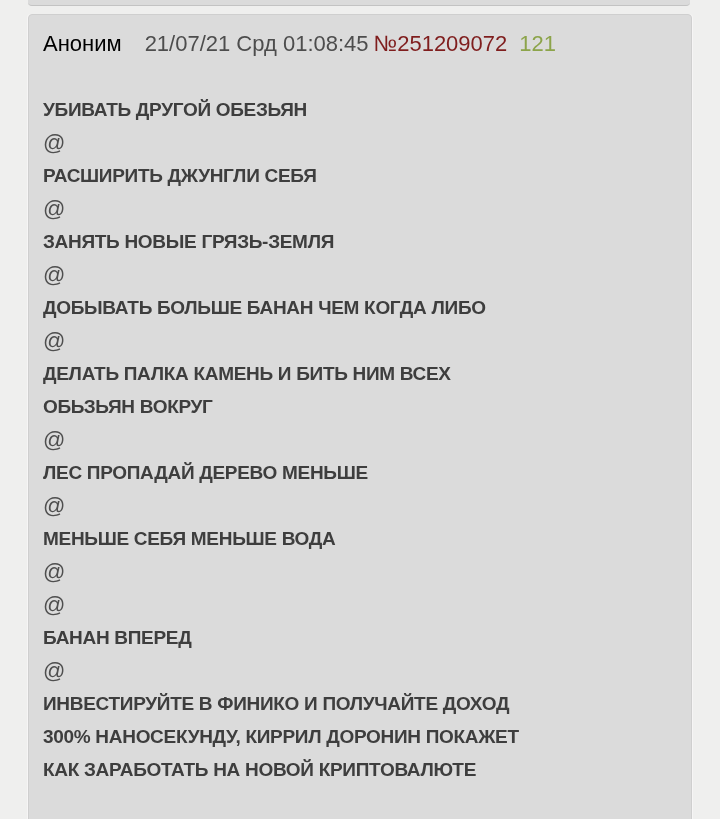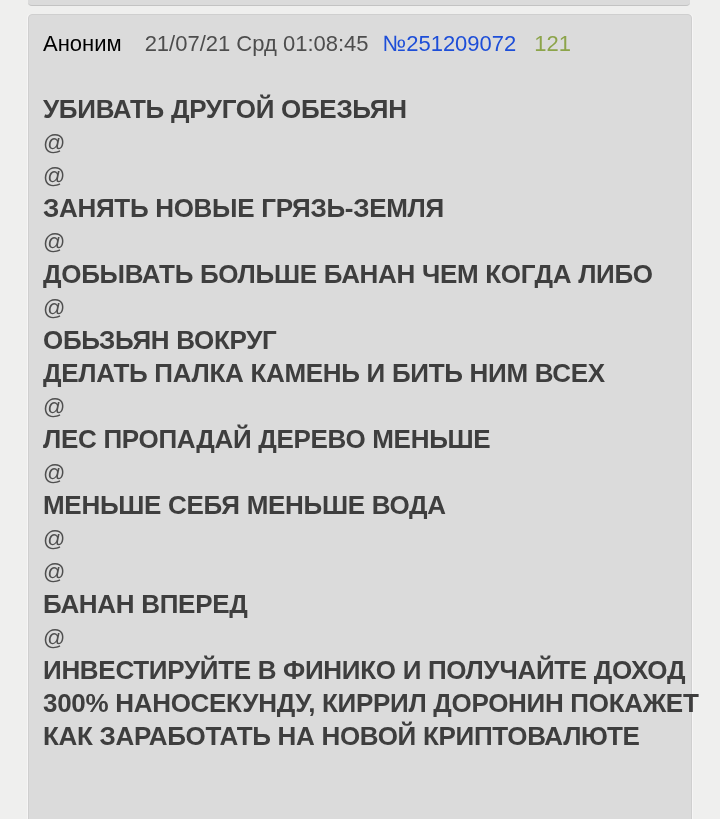--- a/index.html
+++ b/index.html
@@ -37,36 +37,36 @@
     box-shadow: 1px 0 0 #f6f5f5, -1px 0 0 #f6f5f5;
   }
   .post-header {
     font-size: 22px;
     line-height: 24px;
     color: #4d4d4d;
     white-space: nowrap;
   }
   .post-header .name { color: #000000; }
   .post-header .date { margin-left: 23px; }
-  .post-header .num  { margin-left: 14px; color: #1d4ed8; text-decoration: none; cursor: pointer; }
+  .post-header .num  { margin-left: 5px; color: #7f1d1d; text-decoration: none; cursor: pointer; }
   .post-header .replies {
-    margin-left: 18px;
+    margin-left: 12px;
     color: #8ca44a;
     text-decoration: none;
     cursor: pointer;
   }
   .post-body { margin-top: 37px; }
   .post-body .ln {
     height: 33px;
     line-height: 33px;
     white-space: nowrap;
   }
   .post-body .b {
     font-weight: 700;
-    font-size: 26px;
+    font-size: 19px;
     letter-spacing: -0.3px;
     color: #3e3e3e;
   }
   .post-body .a {
     font-weight: 400;
     font-size: 22px;
     color: #4f4f4f;
   }
 </style>
 </head>
@@ -76,27 +76,28 @@
 
 <div class="post-card">
 
   <div class="post-header">
     <span class="name">Аноним</span><span class="date">21/07/21 Срд 01:08:45</span><span class="num">№251209072</span><span class="replies">121</span>
   </div>
 
   <div class="post-body">
     <div class="ln b">УБИВАТЬ ДРУГОЙ ОБЕЗЬЯН</div>
     <div class="ln a">@</div>
+    <div class="ln b">РАСШИРИТЬ ДЖУНГЛИ СЕБЯ</div>
     <div class="ln a">@</div>
     <div class="ln b">ЗАНЯТЬ НОВЫЕ ГРЯЗЬ-ЗЕМЛЯ</div>
     <div class="ln a">@</div>
     <div class="ln b">ДОБЫВАТЬ БОЛЬШЕ БАНАН ЧЕМ КОГДА ЛИБО</div>
     <div class="ln a">@</div>
+    <div class="ln b">ДЕЛАТЬ ПАЛКА КАМЕНЬ И БИТЬ НИМ ВСЕХ</div>
     <div class="ln b">ОБЬЗЬЯН ВОКРУГ</div>
-    <div class="ln b">ДЕЛАТЬ ПАЛКА КАМЕНЬ И БИТЬ НИМ ВСЕХ</div>
     <div class="ln a">@</div>
     <div class="ln b">ЛЕС ПРОПАДАЙ ДЕРЕВО МЕНЬШЕ</div>
     <div class="ln a">@</div>
     <div class="ln b">МЕНЬШЕ СЕБЯ МЕНЬШЕ ВОДА</div>
     <div class="ln a">@</div>
     <div class="ln a">@</div>
     <div class="ln b">БАНАН ВПЕРЕД</div>
     <div class="ln a">@</div>
     <div class="ln b">ИНВЕСТИРУЙТЕ В ФИНИКО И ПОЛУЧАЙТЕ ДОХОД</div>
     <div class="ln b">300% НАНОСЕКУНДУ, КИРРИЛ ДОРОНИН ПОКАЖЕТ</div>

